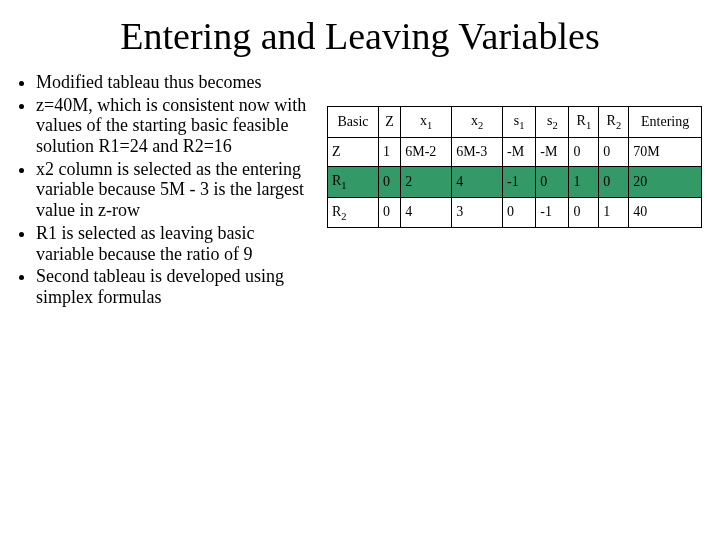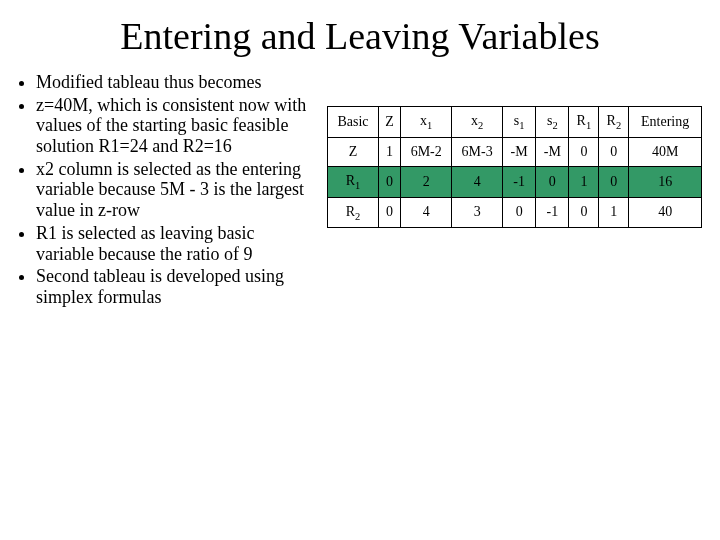--- a/index.html
+++ b/index.html
@@ -40,21 +40,20 @@
     margin-bottom: 2px;
   }
   .table-wrap {
     flex: 1;
     padding-top: 34px;
   }
   table {
     border-collapse: collapse;
     width: 100%;
     font-size: 14px;
-    text-align: center;
   }
   th, td {
     border: 1px solid #000;
     padding: 6px 4px;
     font-weight: normal;
     white-space: nowrap;
   }
   td.nw { white-space: nowrap; }
   .green-row td {
     background: #339966;
@@ -93,32 +92,32 @@
         </tr>
         <tr>
           <td>Z</td>
           <td>1</td>
           <td class="nw">6M-2</td>
           <td class="nw">6M-3</td>
           <td>-M</td>
           <td>-M</td>
           <td>0</td>
           <td>0</td>
-          <td>40M</td>
+          <td>70M</td>
         </tr>
         <tr class="green-row">
           <td>R<span class="sub">1</span></td>
           <td>0</td>
           <td>2</td>
           <td>4</td>
           <td>-1</td>
           <td>0</td>
           <td>1</td>
           <td>0</td>
-          <td>16</td>
+          <td>20</td>
         </tr>
         <tr>
           <td>R<span class="sub">2</span></td>
           <td>0</td>
           <td>4</td>
           <td>3</td>
           <td>0</td>
           <td>-1</td>
           <td>0</td>
           <td>1</td>

